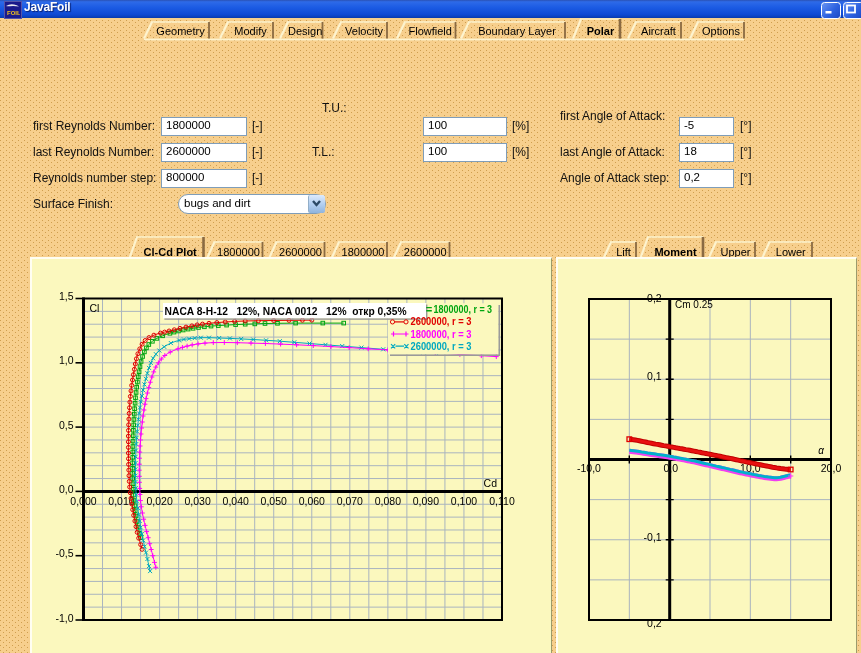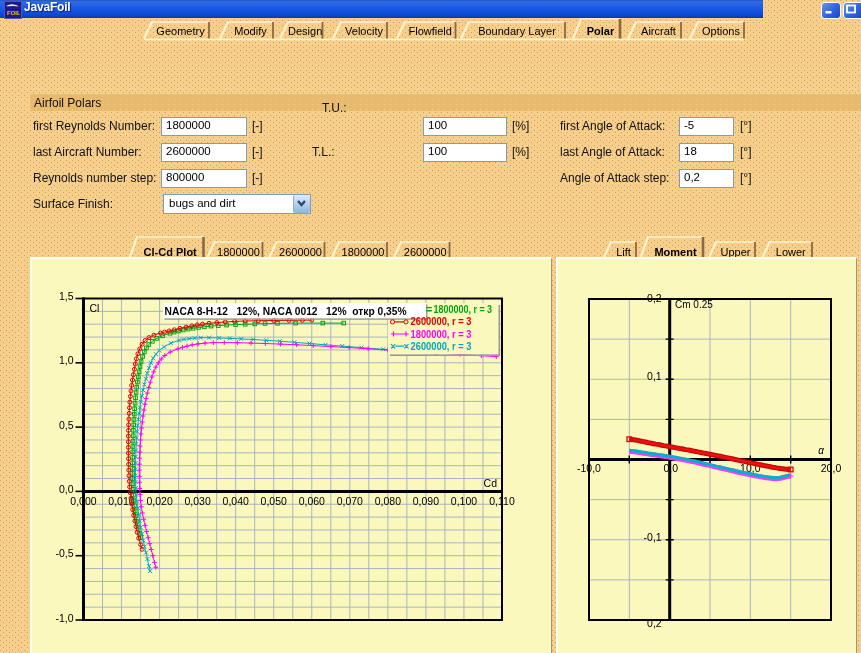--- a/index.html
+++ b/index.html
@@ -1,17 +1,17 @@
 <!DOCTYPE html>
 <html><head><meta charset="utf-8"><style>
 html,body{margin:0;padding:0;width:861px;height:653px;overflow:hidden;font-family:"Liberation Sans",sans-serif;}
 #app{position:relative;width:861px;height:653px;background:#f7cf8d;
 background-image:radial-gradient(circle at 0.5px 0.5px,#cf9e4e 0.5px,rgba(0,0,0,0) 0.72px),radial-gradient(circle at 0.5px 0.5px,#cf9e4e 0.5px,rgba(0,0,0,0) 0.72px);
 background-size:6px 5px;background-position:0 0,3px 2px;}
-#tbar{position:absolute;left:0;top:0;width:763px;height:18px;background:linear-gradient(#2a52b4 0%,#2e6ae8 10%,#1c5ce4 40%,#0f4ad4 80%,#0a40bc 94%,#0938aa 100%);}
+#tbar{position:absolute;left:0;top:0;width:861px;height:18px;background:linear-gradient(#2a52b4 0%,#2e6ae8 10%,#1c5ce4 40%,#0f4ad4 80%,#0a40bc 94%,#0938aa 100%);}
 #tbar .title{position:absolute;left:24px;top:0px;color:#fff;font-weight:bold;font-size:12px;letter-spacing:-0.2px;text-shadow:1px 1px 1px #0a2070;}
 #ticon{position:absolute;left:4px;top:1px;width:16px;height:16px;background:#1a1a8c;border:1px solid #5555a8;}
 .wbtn{position:absolute;top:1.5px;width:18px;height:15.5px;border:1px solid #fff;border-radius:3.5px;background:linear-gradient(135deg,#6894f2 0%,#2e62e0 55%,#1c48c4 100%);}
 .band{position:absolute;left:30px;top:93.5px;width:831px;height:17.5px;background:#e7ba6e;
 background-image:radial-gradient(circle at 0.5px 0.5px,#f2cc8e 0.5px,rgba(0,0,0,0) 0.72px);background-size:6px 5px;}
 .band span{position:absolute;left:4px;top:2px;font-size:12px;color:#111;}
 .lab{position:absolute;font-size:12px;color:#111;white-space:nowrap;}
 .tf{position:absolute;height:17px;background:#fff;border:1px solid #7f9db9;font-size:11.5px;color:#000;}
 .tf span{position:absolute;left:4px;top:1.5px;}
 .dd{position:absolute;height:18px;background:#fff;border:1px solid #7f9db9;}
@@ -67,30 +67,27 @@
         <path d="M503 22.6L511 6" stroke="#fdf3ce" stroke-width="2.2" fill="none"></path>
         <path d="M510 6H556" stroke="#fdf3ce" stroke-width="1.6" fill="none"></path>
         <path d="M556 6V22.6" stroke="#8a6a42" stroke-width="1.8" fill="none"></path>
         <text x="533.5" y="18.5" font-size="11" text-anchor="middle" fill="#000">Aircraft</text>
         <path d="M565 22.6L573 6" stroke="#fdf3ce" stroke-width="2.2" fill="none"></path>
         <path d="M572 6H619" stroke="#fdf3ce" stroke-width="1.6" fill="none"></path>
         <path d="M619 6V22.6" stroke="#8a6a42" stroke-width="1.8" fill="none"></path>
         <text x="596.0" y="18.5" font-size="11" text-anchor="middle" fill="#000">Options</text>
       </svg>
     </div>
-<div class="band">
-      <span>Airfoil Polars</span>
-    </div>
 <div class="lab" style="left:33px;top:119px;">first Reynolds Number:</div>
-<div class="lab" style="left:33px;top:145px;">last Aircraft Number:</div>
+<div class="lab" style="left:33px;top:145px;">last Reynolds Number:</div>
 <div class="lab" style="left:33px;top:171px;">Reynolds number step:</div>
 <div class="lab" style="left:33px;top:197px;">Surface Finish:</div>
 <div class="lab" style="left:322px;top:101px;">T.U.:</div>
 <div class="lab" style="left:312px;top:145px;">T.L.:</div>
-<div class="lab" style="left:560px;top:119px;">first Angle of Attack:</div>
+<div class="lab" style="left:560px;top:109px;">first Angle of Attack:</div>
 <div class="lab" style="left:560px;top:145px;">last Angle of Attack:</div>
 <div class="lab" style="left:560px;top:171px;text-align:right;">Angle of Attack step:</div>
 <div class="lab" style="left:252px;top:119px;">[-]</div>
 <div class="lab" style="left:252px;top:145px;">[-]</div>
 <div class="lab" style="left:252px;top:171px;">[-]</div>
 <div class="lab" style="left:512px;top:119px;">[%]</div>
 <div class="lab" style="left:512px;top:145px;">[%]</div>
 <div class="lab" style="left:740px;top:119px;">[°]</div>
 <div class="lab" style="left:740px;top:145px;">[°]</div>
 <div class="lab" style="left:740px;top:171px;">[°]</div>
@@ -111,21 +108,21 @@
     </div>
 <div class="tf" style="left:679px;top:116.5px;width:53px;">
       <span>-5</span>
     </div>
 <div class="tf" style="left:679px;top:142.5px;width:53px;">
       <span>18</span>
     </div>
 <div class="tf" style="left:679px;top:168.5px;width:53px;">
       <span>0,2</span>
     </div>
-<div class="dd" style="left:163px;top:194px;width:146px;">
+<div class="dd" style="left:178px;top:194px;width:146px;border-radius:10px;">
 <span class="ddt">bugs and dirt</span>
 <span class="ddb"><svg width="15" height="16" viewBox="0 0 15 16">
           <path d="M4 6l3.5 4L11 6" fill="none" stroke="#2c4a66" stroke-width="2.4"></path>
         </svg></span>
 </div>
 <div style="position:absolute;left:120px;top:234px;width:700px;height:30px;">
       <svg width="700" height="30" viewBox="0 0 700 30" style="position:absolute;left:0;top:0;font-family:'Liberation Sans',sans-serif">
         <rect x="9" y="25.599999999999994" width="320.5" height="1.8" fill="#fdf3ce"></rect>
         <rect x="483" y="25.599999999999994" width="209" height="1.8" fill="#fdf3ce"></rect>
         <path d="M9 25.599999999999994L17 3" stroke="#fdf3ce" stroke-width="2.2" fill="none"></path>

